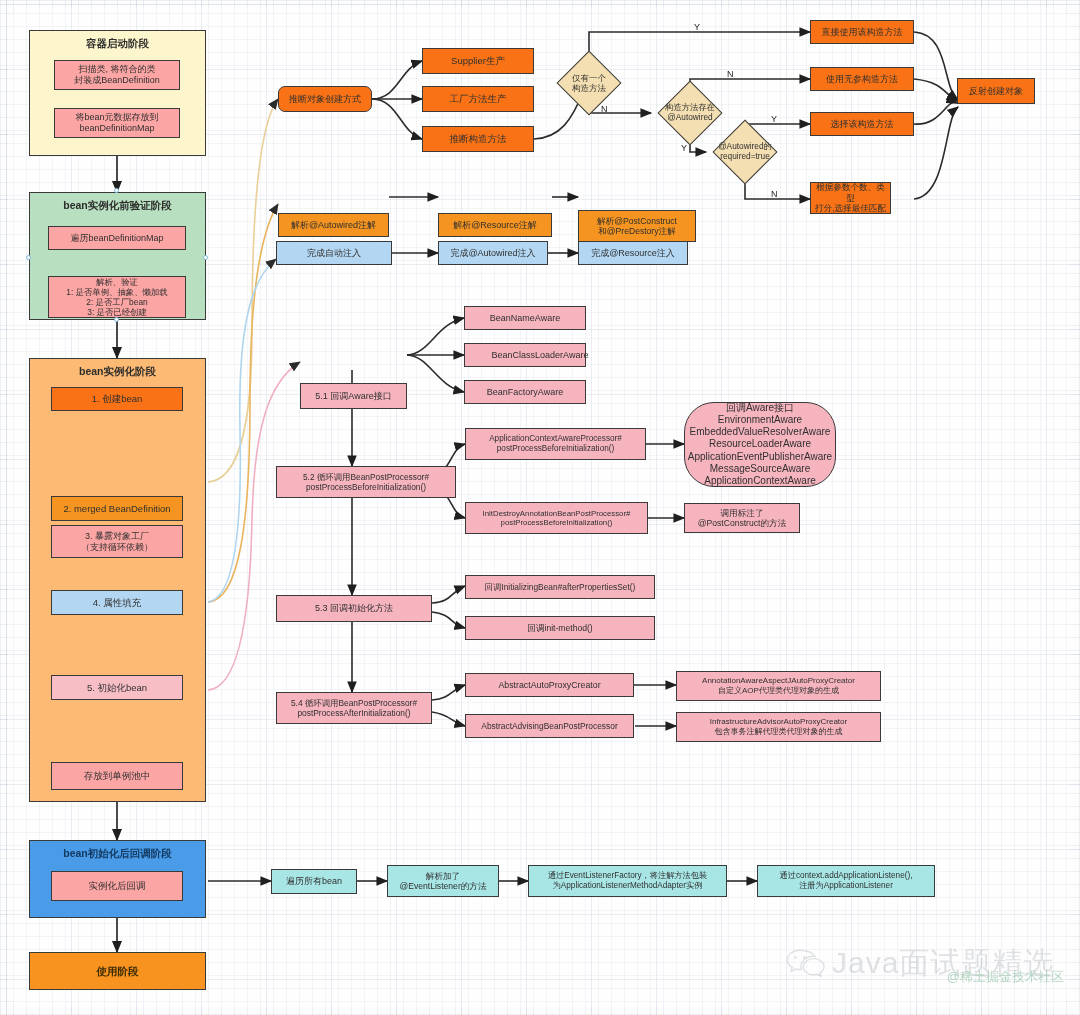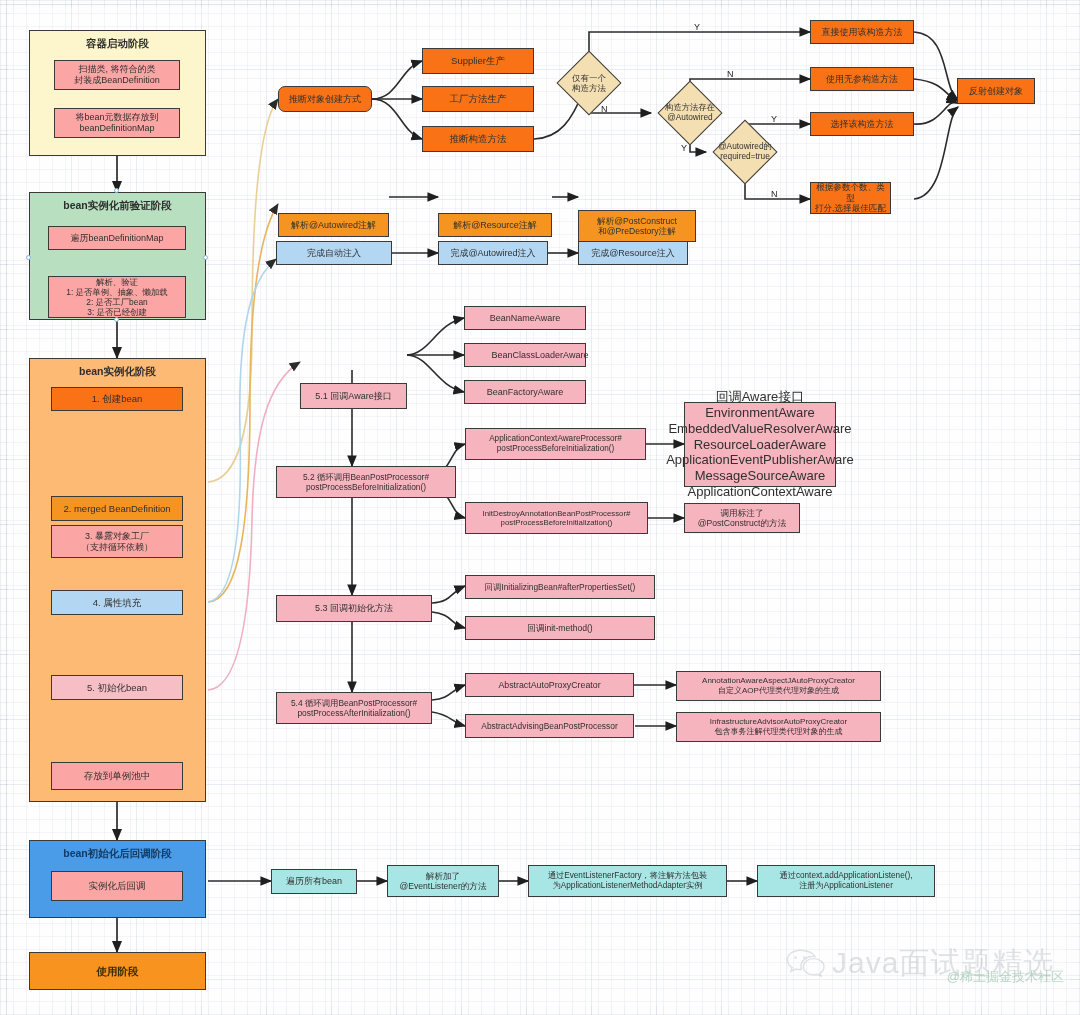--- a/index.html
+++ b/index.html
@@ -290,21 +290,21 @@
   <div class="node c-pink" style="left:464px;top:306px;width:122px;height:24px;font-size:9px;">BeanNameAware</div>
   <div class="node c-pink" style="left:464px;top:343px;width:122px;height:24px;font-size:9px;padding-left:33px;">BeanClassLoaderAware</div>
   <div class="node c-pink" style="left:464px;top:380px;width:122px;height:24px;font-size:9px;">BeanFactoryAware</div>
 
   <div class="node c-pink" style="left:276px;top:466px;width:180px;height:32px;font-size:8.4px;">5.2 循环调用BeanPostProcessor#
 postProcessBeforeInitialization()</div>
   <div class="node c-pink" style="left:465px;top:428px;width:181px;height:32px;font-size:8.2px;">ApplicationContextAwareProcessor#
 postProcessBeforeInitialization()</div>
   <div class="node c-pink" style="left:465px;top:502px;width:183px;height:32px;font-size:7.8px;">InitDestroyAnnotationBeanPostProcessor#
 postProcessBeforeInitialization()</div>
-  <div class="node c-pink" style="left:684px;top:402px;width:152px;height:85px;font-size:13px;">回调Aware接口
+  <div class="node c-pink" style="left:684px;top:402px;width:152px;height:85px;font-size:10px;border-radius:30px;">回调Aware接口
 EnvironmentAware
 EmbeddedValueResolverAware
 ResourceLoaderAware
 ApplicationEventPublisherAware
 MessageSourceAware
 ApplicationContextAware</div>
   <div class="node c-pink" style="left:684px;top:503px;width:116px;height:30px;font-size:8.6px;">调用标注了
 @PostConstruct的方法</div>
 
   <div class="node c-pink" style="left:276px;top:595px;width:156px;height:27px;font-size:9px;">5.3 回调初始化方法</div>

